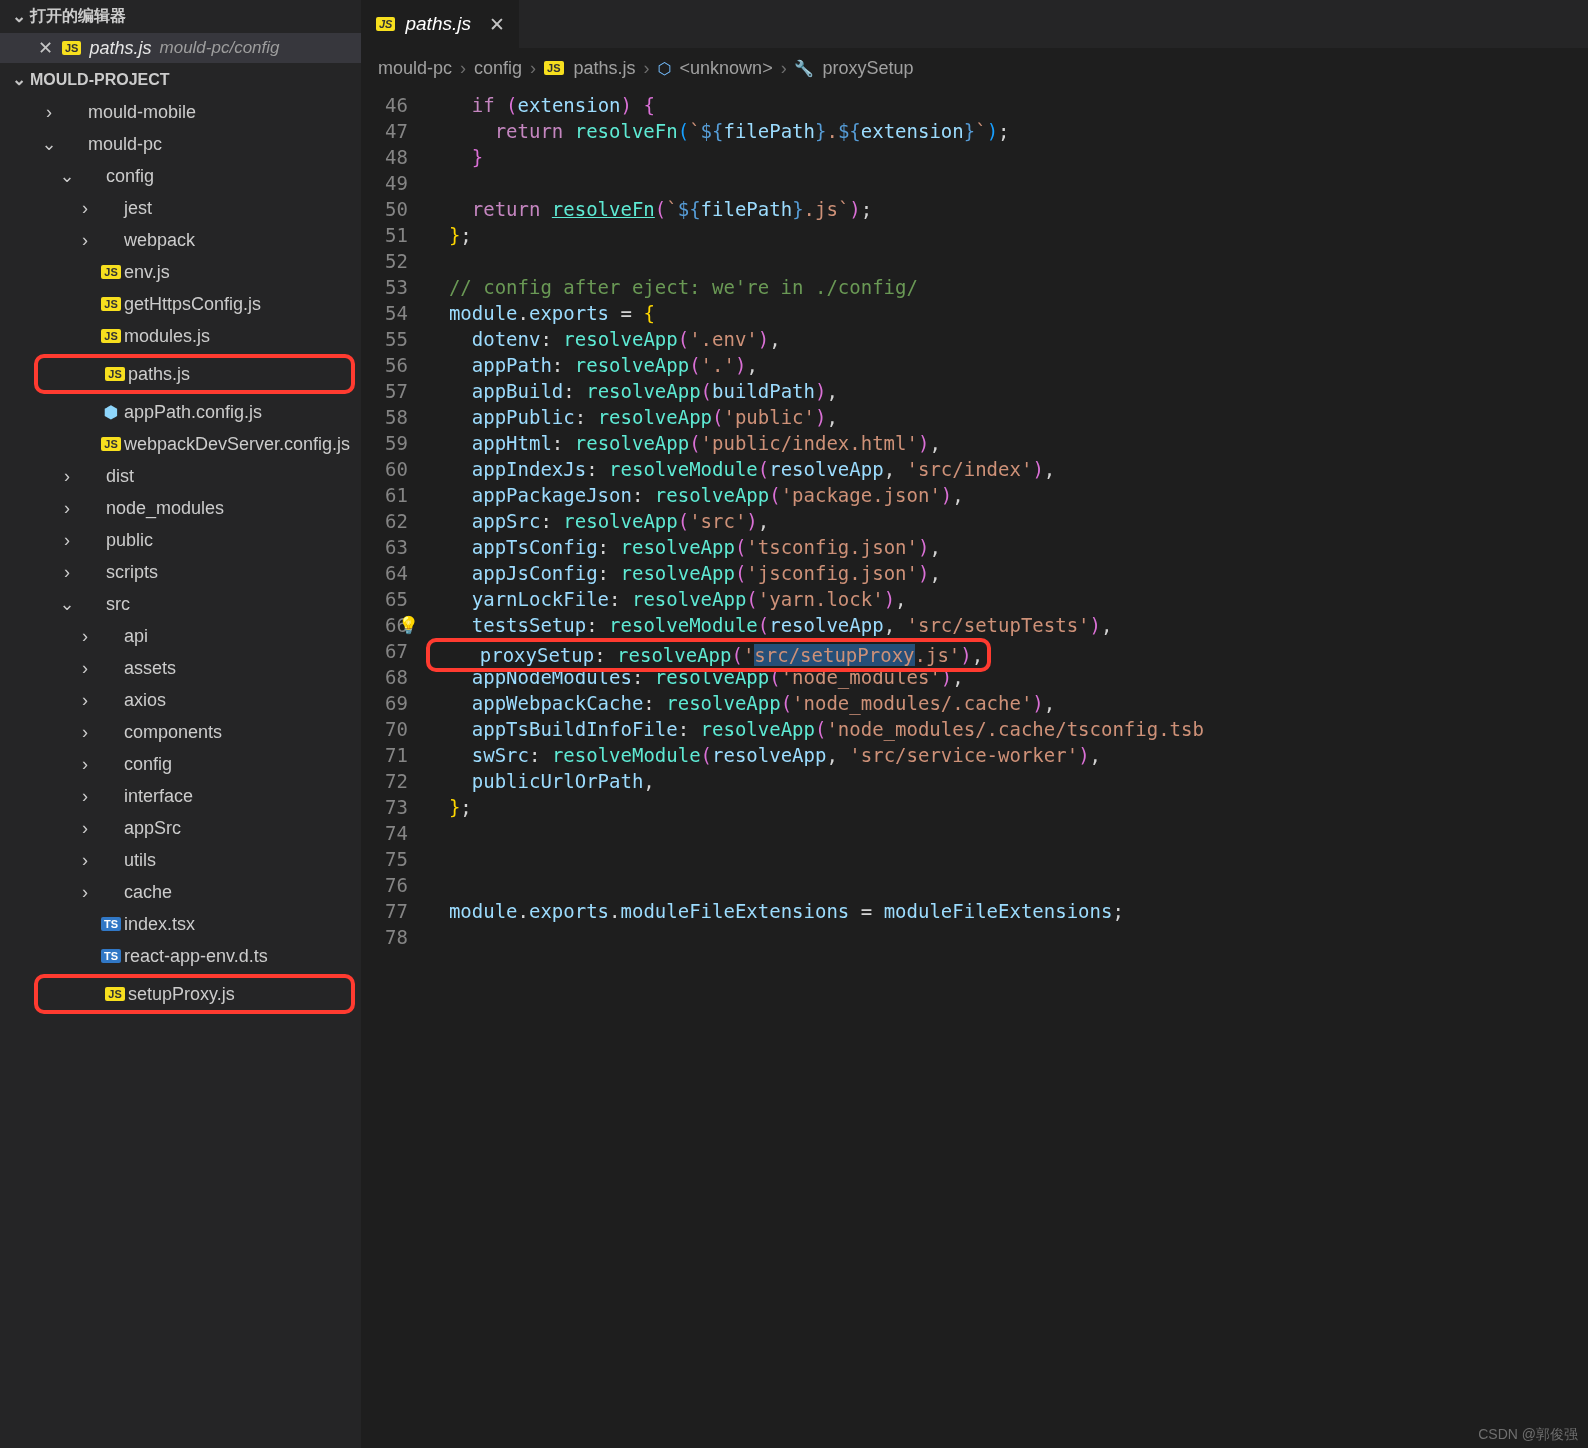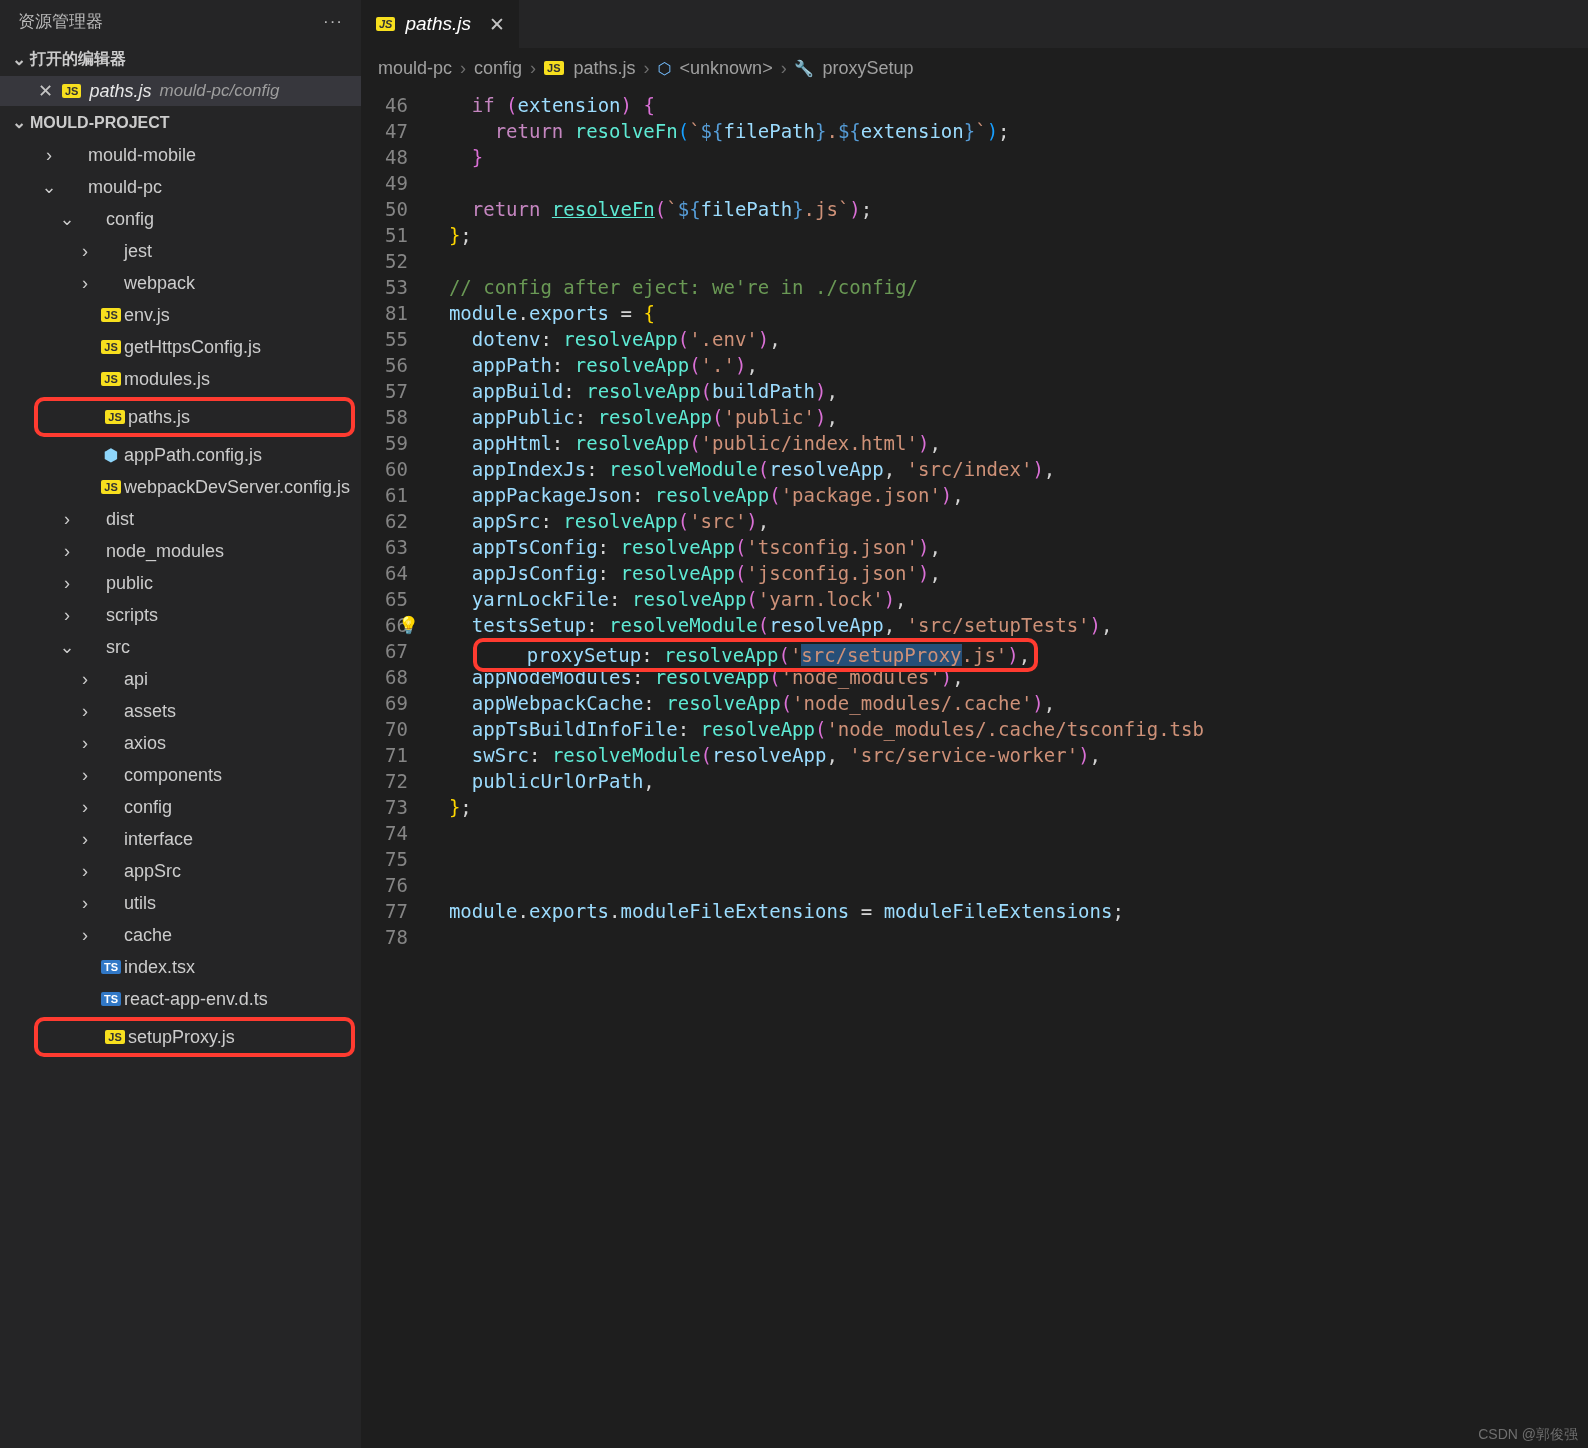--- a/index.html
+++ b/index.html
@@ -74,21 +74,20 @@
   .indent { display: inline-block; }
   .icon-slot { width: 26px; display: inline-flex; justify-content: center; align-items: center; }
   .js-badge { background: #f7df1e; color: #333; font-weight: 700; font-size: 11px; border-radius: 2px; padding: 0 3px; line-height: 14px; }
   .ts-badge { background: #3178c6; color: #fff; font-weight: 700; font-size: 11px; border-radius: 2px; padding: 0 3px; line-height: 14px; }
   .wp-badge { color: #8ed6fb; font-size: 17px; }
   .highlight-box {
     border: 4px solid #ff3b30;
     border-radius: 10px;
     position: relative;
     z-index: 2;
-    margin-left: 47px;
   }
   
   .editor {
     flex: 1;
     background: #1e1e1e;
     display: flex;
     flex-direction: column;
     position: relative;
     overflow: hidden;
   }
@@ -170,24 +169,20 @@
     bottom: 4px;
     right: 10px;
     color: #6f6f6f;
     font-size: 14px;
   }
 </style>
 </head>
 <body>
 
 <div class="sidebar">
-  <div class="sidebar-header">
-    <span>资源管理器</span>
-    <span class="ellipsis">···</span>
-  </div>
 
   <div class="section-header">
     <span class="chevron">⌄</span>
     <span>打开的编辑器</span>
   </div>
   <div class="open-editor-row">
     <span class="close-x">✕</span>
     <span class="js-badge">JS</span>
     <span class="fname">paths.js</span>
     <span class="fpath">mould-pc/config</span>
@@ -419,21 +414,21 @@
   <div class="code-area">
     <div class="gutter" id="gutter">
         <div>46</div>
         <div>47</div>
         <div>48</div>
         <div>49</div>
         <div>50</div>
         <div>51</div>
         <div>52</div>
         <div>53</div>
-        <div>81</div>
+        <div>54</div>
         <div>55</div>
         <div>56</div>
         <div>57</div>
         <div>58</div>
         <div>59</div>
         <div>60</div>
         <div>61</div>
         <div>62</div>
         <div>63</div>
         <div>64</div>

